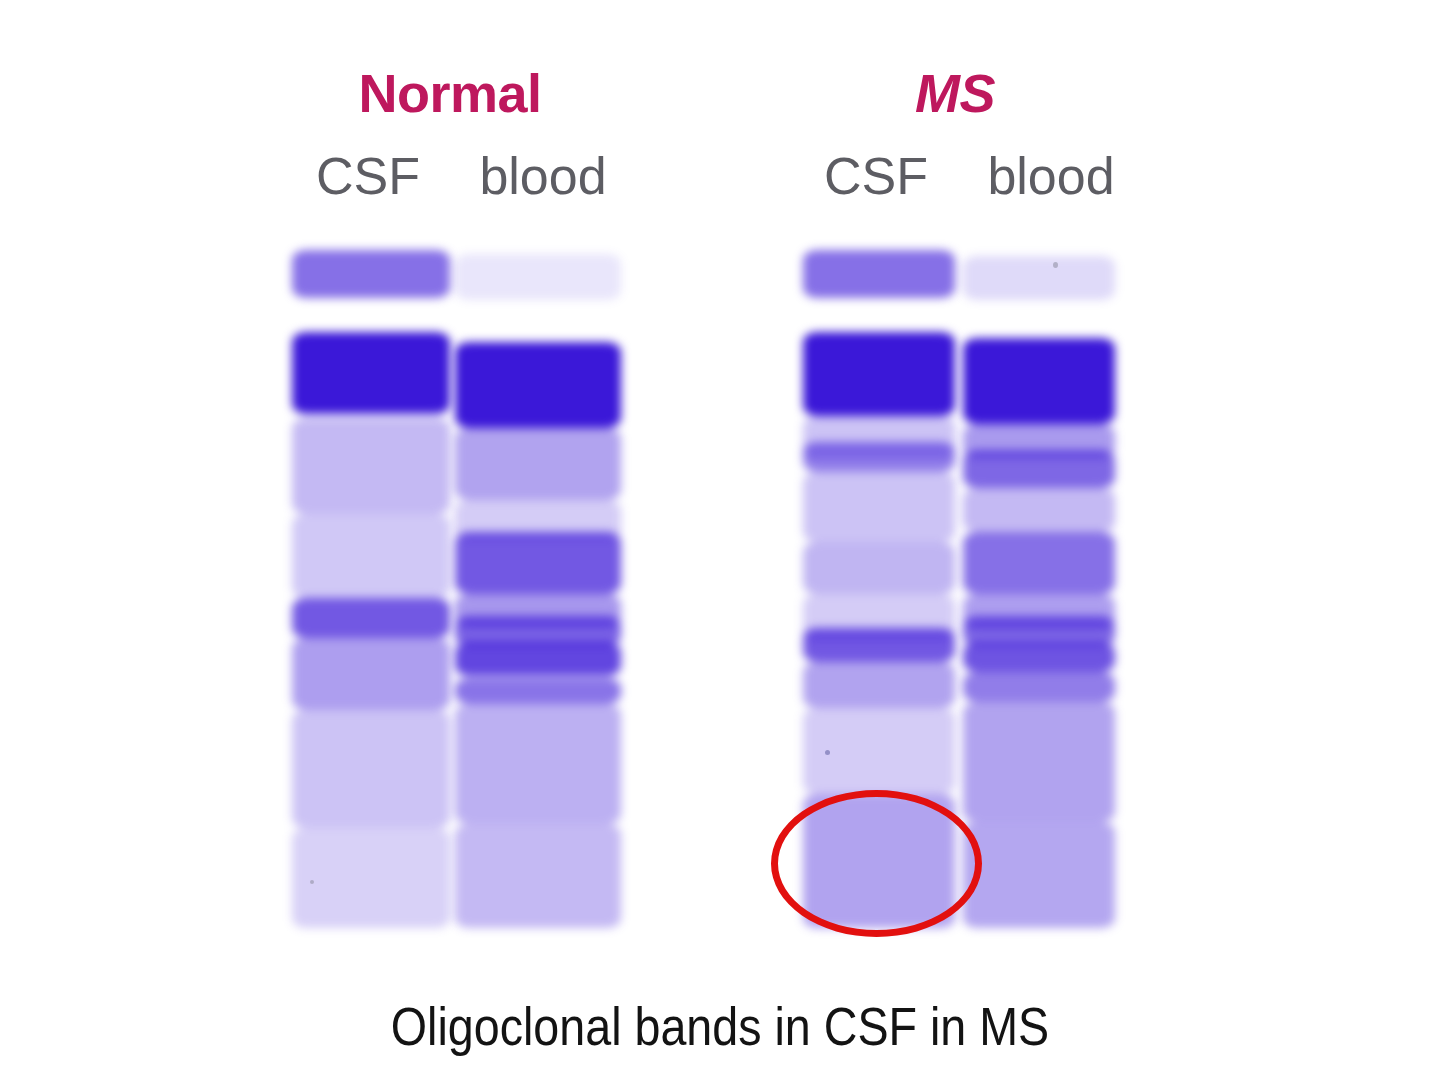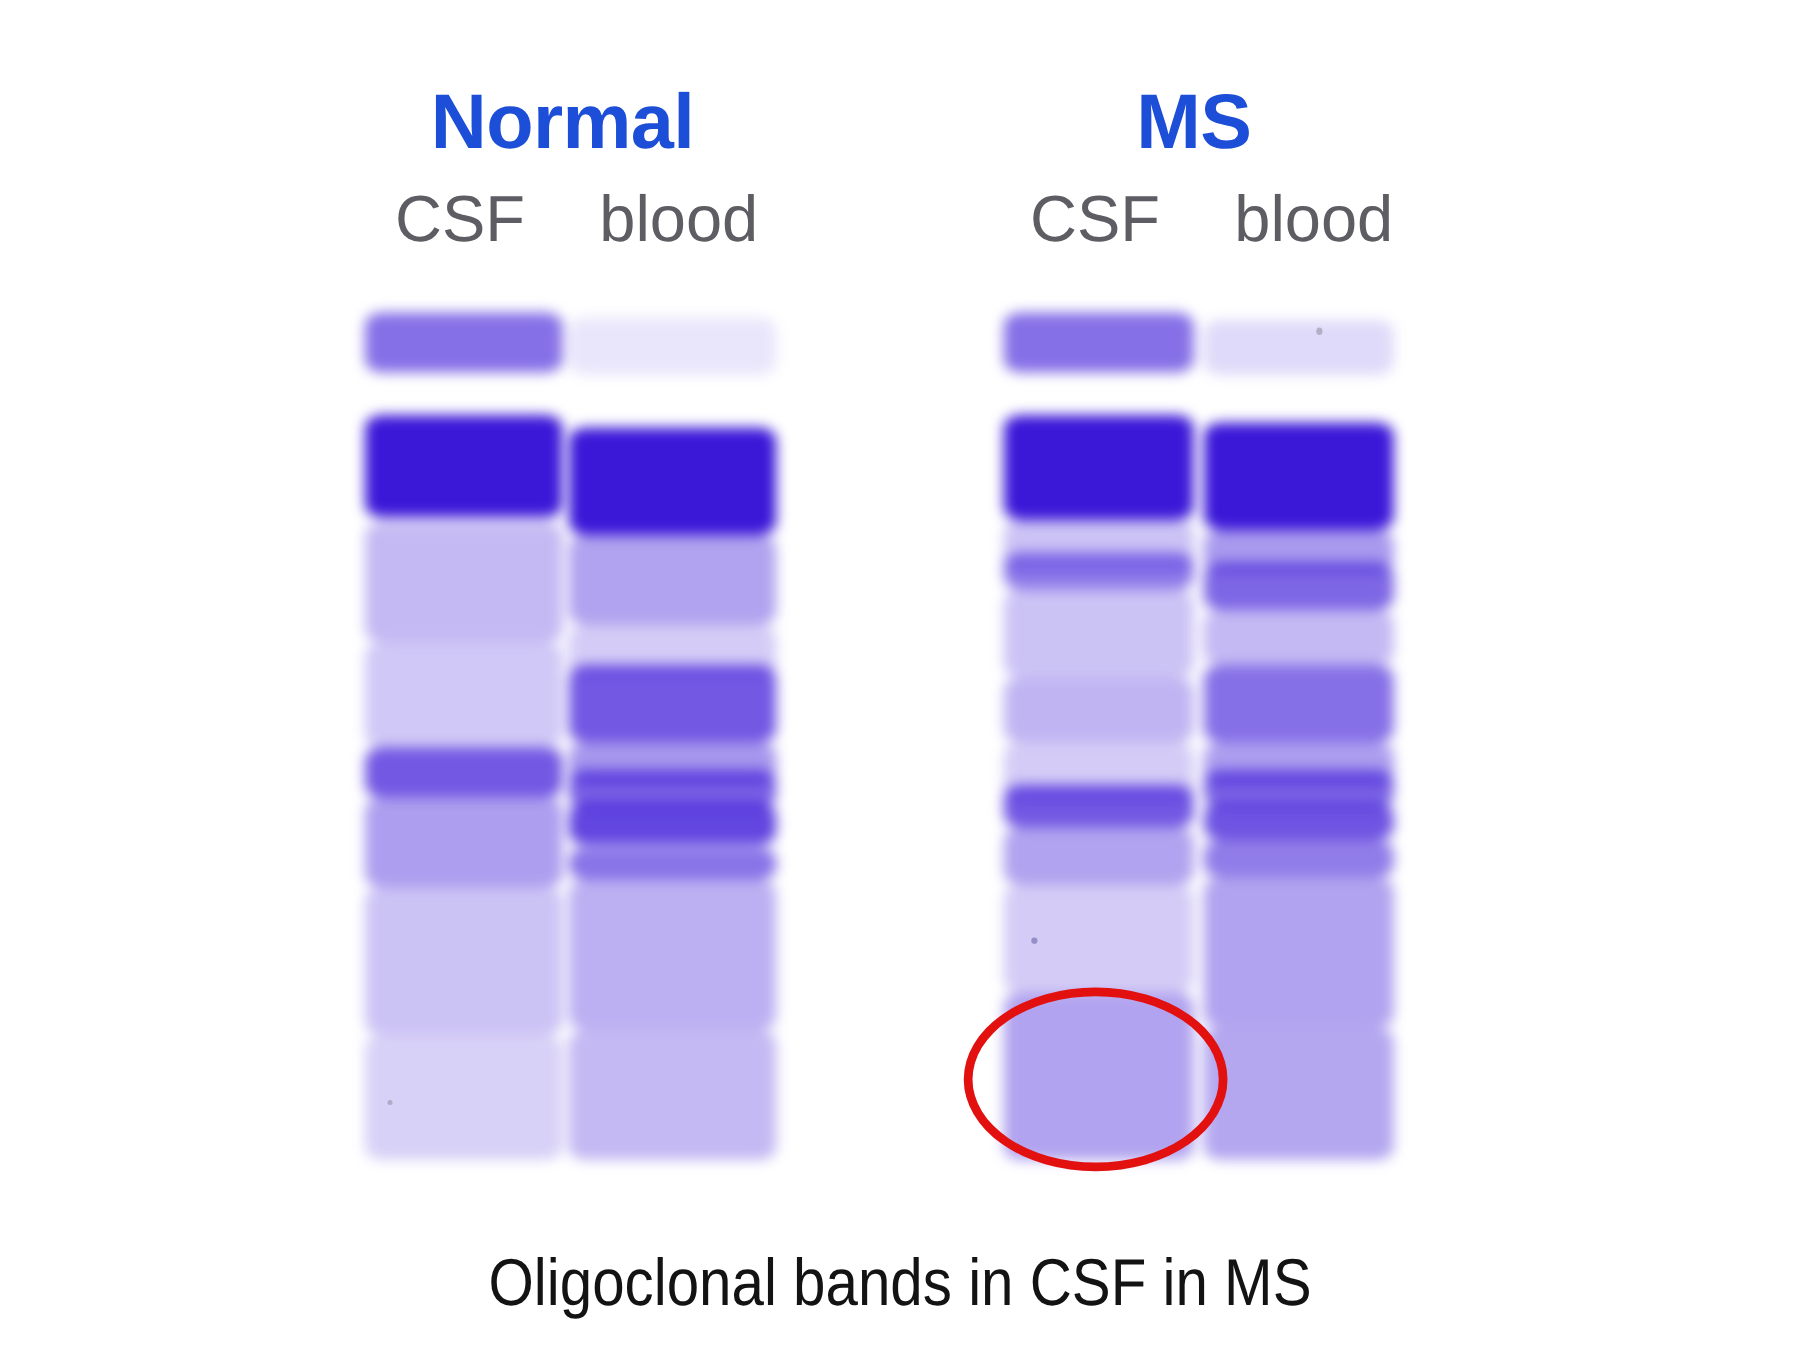--- a/index.html
+++ b/index.html
@@ -16,22 +16,22 @@
     height: 1081px;
     background: #ffffff;
     overflow: hidden;
   }
 
   
   .group-title {
     position: absolute;
     font-family: "Liberation Sans", sans-serif;
     font-weight: bold;
-    font-size: 62px;
-    color: #1d4ed8;
+    font-size: 54px;
+    color: #be185d;
     text-align: center;
     white-space: nowrap;
     transform: translateX(-50%);
     letter-spacing: -0.5px;
   }
   .lane-label {
     position: absolute;
     font-family: "Liberation Sans", sans-serif;
     font-weight: normal;
     font-size: 52px;
@@ -86,21 +86,21 @@
     background: #8d8d9e;
     opacity: .55;
   }
 </style>
 </head>
 <body>
 
 <div id="figure">
 
   <div class="group-title" style="left:450px; top:62px;">Normal</div>
-  <div class="group-title" style="left:955px; top:62px;">MS</div>
+  <div class="group-title" style="left:955px; top:62px;font-style:italic;">MS</div>
 
   <div class="lane-label" style="left:368px; top:146px;">CSF</div>
   <div class="lane-label" style="left:543px; top:146px;">blood</div>
   <div class="lane-label" style="left:876px; top:146px;">CSF</div>
   <div class="lane-label" style="left:1051px; top:146px;">blood</div>
 
   <div id="lanes-root">
       <div class="lane" style="left: 292px; top: 250px; width: 158px; height: 678px;">
         <div class="lane-inner">
           <div class="band" style="top: 0px; height: 48px; background: rgb(59, 24, 216); opacity: 0.62;"></div>

